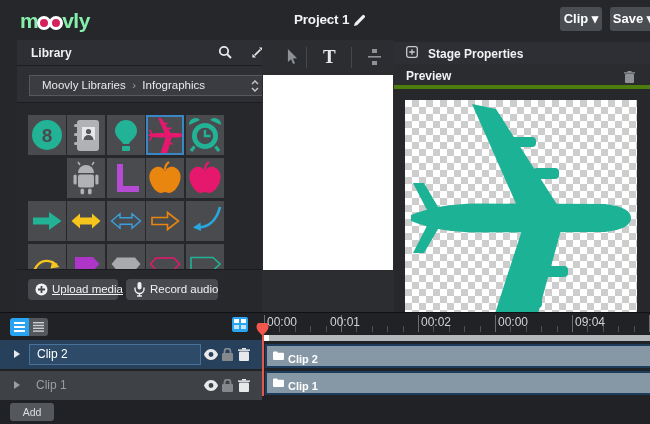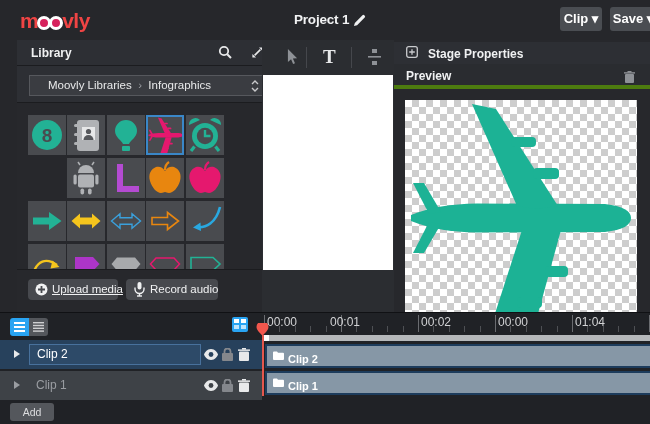--- a/index.html
+++ b/index.html
@@ -3,34 +3,34 @@
 <meta charset="utf-8">
 <style>
   * { margin:0; padding:0; box-sizing:border-box; }
   html,body { width:650px; height:424px; overflow:hidden; background:#26272b;
     font-family:"Liberation Sans", sans-serif; }
   .abs { position:absolute; }
   #app { position:relative; width:650px; height:424px; }
 
   
   #topbar { left:0; top:0; width:650px; height:40px; background:#26272b; }
-  .logo { left:20px; top:9px; color:#ef4444; font-size:21px; font-weight:bold; letter-spacing:-0.5px; }
+  .logo { left:20px; top:9px; color:#86efac; font-size:21px; font-weight:bold; letter-spacing:-0.5px; }
   .logo .oo { display:inline-block; position:relative; width:14px; height:14px; border-radius:50%;
     background:#d6215c; border:3px solid #fff; vertical-align:-1.5px; margin:0 -1px; }
   #ptitle { left:294px; top:12px; color:#f2f3f4; font-size:13.5px; font-weight:bold; letter-spacing:-0.2px; }
   .tbtn { top:7px; height:24px; background:#4a4d52; border-radius:3px; color:#fff;
     font-size:13px; font-weight:bold; text-align:center; line-height:24px; }
 
   
   #leftpanel { left:17px; top:40px; width:262px; height:272px; background:#27282c; }
   .phead { background:#2d2f34; border-bottom:1px solid #1b1c1f; color:#f0f1f2; font-weight:bold; font-size:12px; }
   #libhead { left:0; top:0; width:262px; height:26px; line-height:26px; padding-left:14px; }
   #dropwrap { left:0; top:26px; width:262px; height:37px; background:#2d2f34; border-bottom:1px solid #1b1c1f;}
   #dropdown { left:12px; top:35px; width:238px; height:21px; background:#3a3c41; border:1px solid #56585d;
-    border-radius:0; color:#e8e9ea; font-size:11.5px; line-height:19px; padding-left:18px; }
+    border-radius:0; color:#e8e9ea; font-size:11.5px; line-height:19px; padding-left:12px; }
   #grid { left:0; top:63px; width:262px; height:166px; background:#27282c; overflow:hidden; }
   .tile { position:absolute; width:38px; height:40px; background:#494b4f; }
   .tilesel { outline:2px solid #3a87c8; outline-offset:-2px; }
   #scrollbar { left:246px; top:63px; width:15px; height:166px; background:#f1f1f2; }
   #sthumb { left:0px; top:8px; width:15px; height:16px; background:#c1c3c5; position:absolute;}
   .sarrow { position:absolute; left:3.5px; width:0; height:0; border-left:4px solid transparent; border-right:4px solid transparent; }
   #lbtns { left:0; top:229px; width:262px; height:43px; background:#27282c; border-top:1px solid #1b1c1f; }
   .gbtn { position:absolute; top:9px; height:21px; background:#47494e; border-radius:4px; color:#f0f1f2;
     font-size:11.5px; line-height:21px; white-space:nowrap; }
 
@@ -400,21 +400,21 @@
         <div class="tick" style="left: 186.8px; top: 13px; height: 6px; background: rgb(78, 80, 84);"></div>
         <div class="tick" style="left: 202.2px; top: 13px; height: 6px; background: rgb(78, 80, 84);"></div>
         <div class="tick" style="left: 217.6px; top: 13px; height: 6px; background: rgb(78, 80, 84);"></div>
         <div class="tick" style="left: 233px; height: 17px; top: 2px;"></div>
         <div class="tlabel" style="left: 236px;">00:00</div>
         <div class="tick" style="left: 248.4px; top: 13px; height: 6px; background: rgb(78, 80, 84);"></div>
         <div class="tick" style="left: 263.8px; top: 13px; height: 6px; background: rgb(78, 80, 84);"></div>
         <div class="tick" style="left: 279.2px; top: 13px; height: 6px; background: rgb(78, 80, 84);"></div>
         <div class="tick" style="left: 294.6px; top: 13px; height: 6px; background: rgb(78, 80, 84);"></div>
         <div class="tick" style="left: 310px; height: 17px; top: 2px;"></div>
-        <div class="tlabel" style="left: 313px;">01:04</div>
+        <div class="tlabel" style="left: 313px;">09:04</div>
         <div class="tick" style="left: 325.4px; top: 13px; height: 6px; background: rgb(78, 80, 84);"></div>
         <div class="tick" style="left: 340.8px; top: 13px; height: 6px; background: rgb(78, 80, 84);"></div>
         <div class="tick" style="left: 356.2px; top: 13px; height: 6px; background: rgb(78, 80, 84);"></div>
         <div class="tick" style="left: 371.6px; top: 13px; height: 6px; background: rgb(78, 80, 84);"></div>
         <div class="tick" style="left: 387px; height: 17px; top: 2px;"></div>
       </div>
     <div id="strip" class="abs"></div>
     <div id="stripsq" class="abs"></div>
 
     <div class="clipbar" style="top:31px;">

